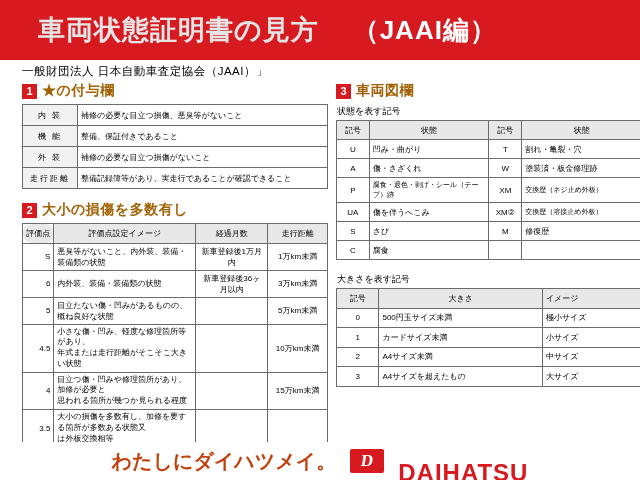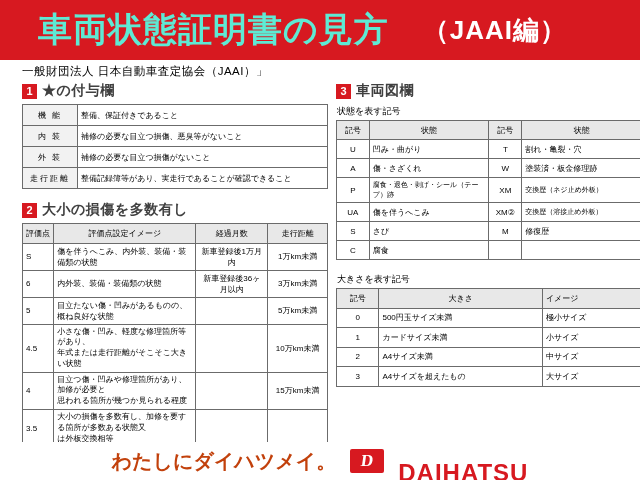--- a/index.html
+++ b/index.html
@@ -11,21 +11,21 @@
   }
   .page{position:relative;width:640px;height:480px;box-sizing:border-box;}
 
   
   .header{
     position:absolute;left:0;top:0;width:640px;height:60px;
     background:#d71920;
     display:flex;align-items:center;
   }
   .header .title{
-    color:#5eead4;font-weight:bold;font-size:34px;letter-spacing:1px;
+    color:#e5e5e5;font-weight:bold;font-size:27px;letter-spacing:1px;
     padding-left:38px;white-space:nowrap;
   }
   .header .subtitle{
     color:#ffffff;font-weight:bold;font-size:26px;letter-spacing:1px;
     padding-left:34px;white-space:nowrap;
   }
 
   
   .body{
     position:absolute;left:12px;top:60px;width:640px;height:382px;
@@ -38,34 +38,34 @@
 
   .col-left{position:absolute;left:10px;top:22px;width:306px;}
   .col-right{position:absolute;left:324px;top:22px;width:306px;}
 
   .sec-head{display:flex;align-items:center;margin-bottom:4px;}
   .sec-num{
     width:15px;height:15px;background:#d71920;color:#fff;
     font-size:11px;font-weight:bold;display:flex;align-items:center;justify-content:center;
     margin-right:5px;
   }
-  .sec-title{font-size:14px;font-weight:bold;color:#404040;letter-spacing:0.5px;}
+  .sec-title{font-size:14px;font-weight:bold;color:#a16207;letter-spacing:0.5px;}
 
   table{border-collapse:collapse;width:100%;}
   td,th{border:1px solid #6b6b6b;font-size:8px;color:#000;padding:2px 3px;}
   .t-left{text-align:left;}
   .hdr{background:#e8e8e8;text-align:center;font-size:8px;}
 
   
   .t-fuyo td{height:16px;}
   .t-fuyo .k{width:48px;text-align:center;background:#f2f2f2;letter-spacing:2px;}
 
   
   .t-hyoka td{height:14.5px;}
-  .t-hyoka .c1{width:26px;text-align:left;}
+  .t-hyoka .c1{width:26px;text-align:right;border-radius:9px;}
   .t-hyoka .c2{width:150px;}
   .t-hyoka .c3{width:72px;text-align:center;}
   .t-hyoka .c4{width:58px;text-align:center;}
 
   
   .sub-label{font-size:9px;margin:5px 0 2px 1px;}
   .t-kigo td{height:14px;}
   .t-kigo .k{width:26px;text-align:center;}
   .t-kigo .v{width:114px;}
   .t-ookisa td{height:14.5px;}
@@ -108,26 +108,26 @@
     <div class="col-left">
 
       <div class="sec-head">
         <div class="sec-num">1</div>
         <div class="sec-title">★の付与欄</div>
       </div>
 
       <table class="t-fuyo">
         <tbody>
             <tr>
+          <td class="k">内 装</td>
+          <td class="t-left">補修の必要な目立つ損傷、悪臭等がないこと</td>
+        </tr>
+        <tr>
           <td class="k">機 能</td>
           <td class="t-left">整備、保証付きであること</td>
-        </tr>
-        <tr>
-          <td class="k">内 装</td>
-          <td class="t-left">補修の必要な目立つ損傷、悪臭等がないこと</td>
         </tr>
         <tr>
           <td class="k">外 装</td>
           <td class="t-left">補修の必要な目立つ損傷がないこと</td>
         </tr>
         <tr>
           <td class="k">走行距離</td>
           <td class="t-left">整備記録簿等があり、実走行であることが確認できること</td>
         </tr>
       </tbody>
@@ -141,21 +141,21 @@
       <table class="t-hyoka">
         <tbody>
             <tr>
           <td class="hdr c1">評価点</td>
           <td class="hdr c2">評価点設定イメージ</td>
           <td class="hdr c3">経過月数</td>
           <td class="hdr c4">走行距離</td>
         </tr>
         <tr>
           <td class="c1">S</td>
-          <td class="c2">傷を伴うへこみ、内外装、装備・装備類の状態</td>
+          <td class="c2">悪臭等がないこと、内外装、装備・装備類の状態</td>
           <td class="c3">新車登録後1万月内</td>
           <td class="c4">1万km未満</td>
         </tr>
         <tr>
           <td class="c1">6</td>
           <td class="c2">内外装、装備・装備類の状態</td>
           <td class="c3">新車登録後36ヶ月以内</td>
           <td class="c4">3万km未満</td>
         </tr>
         <tr>

